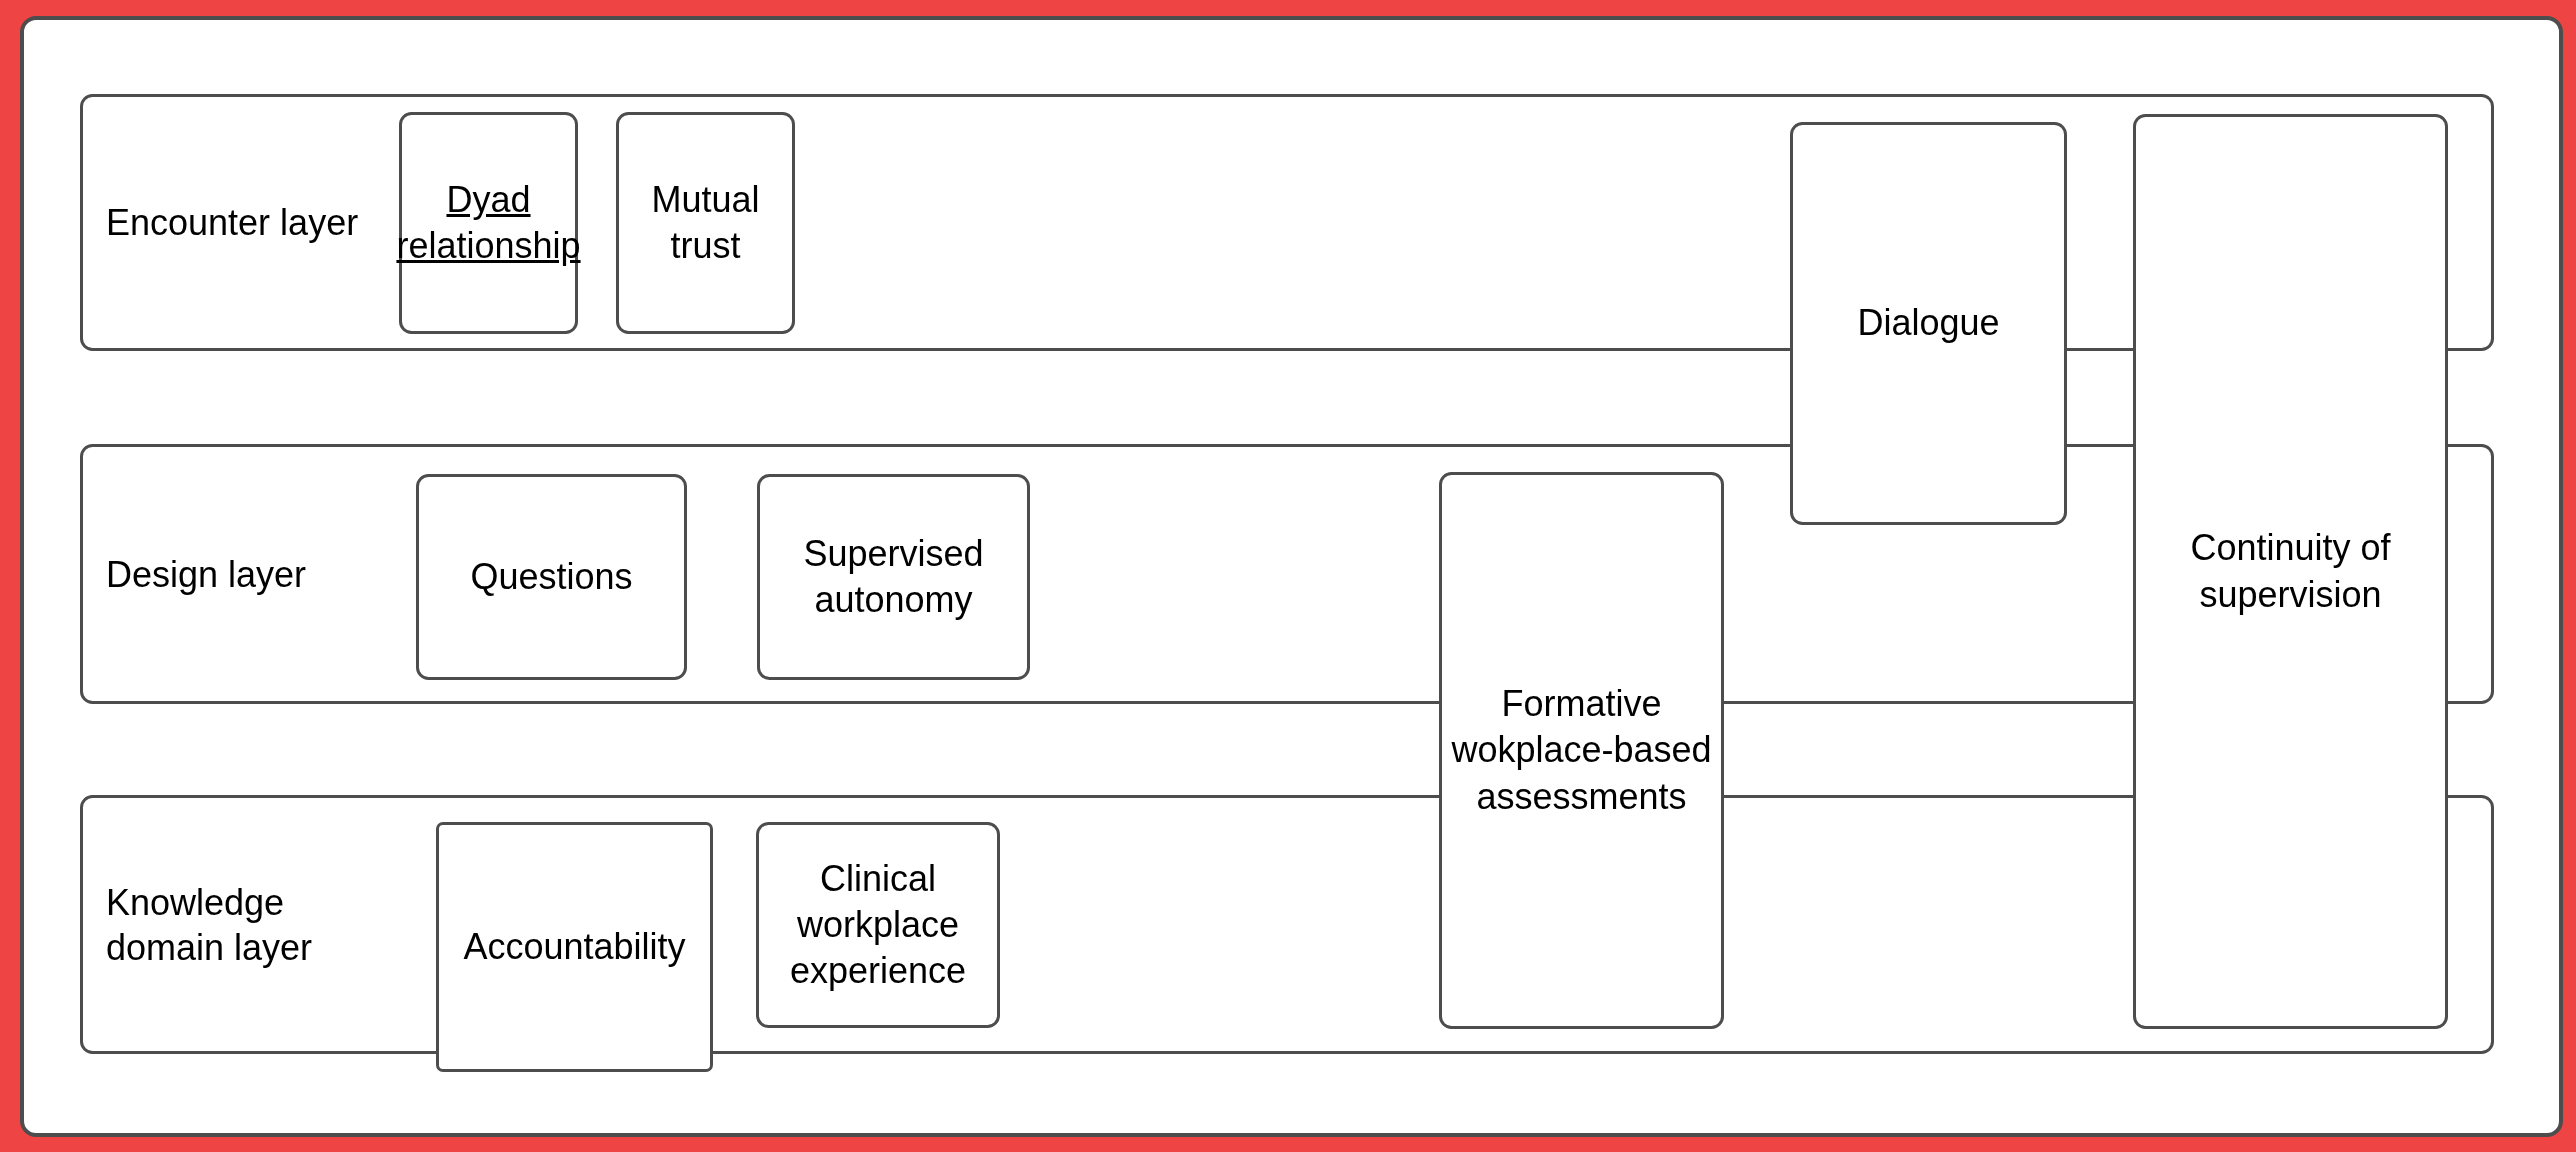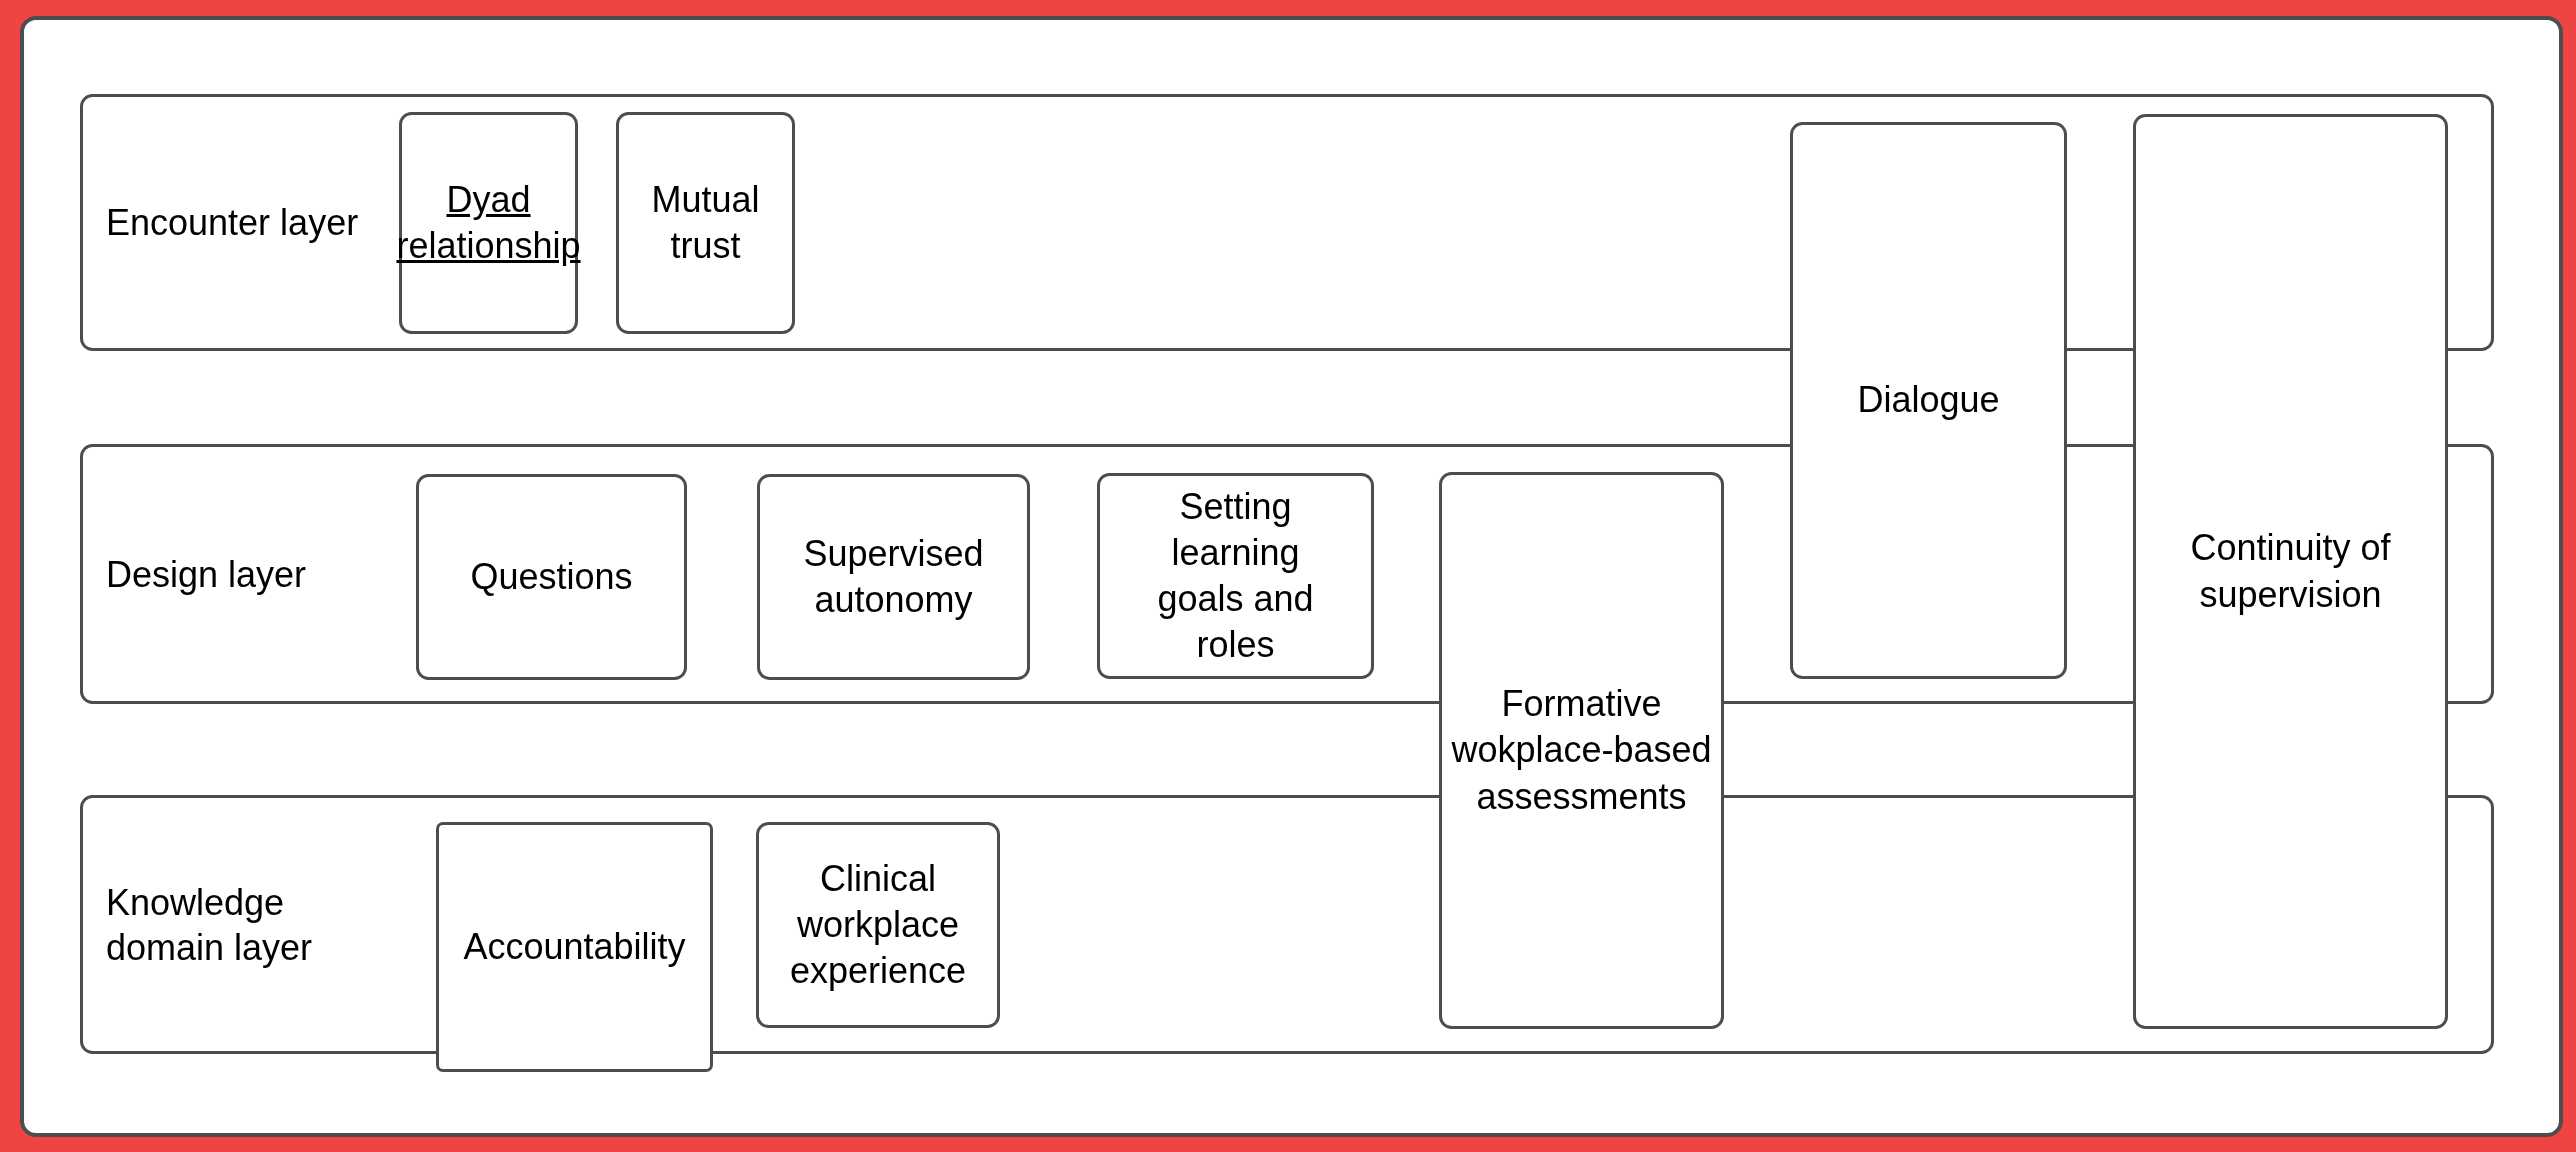--- a/index.html
+++ b/index.html
@@ -106,26 +106,20 @@
 
   <div class="node card" style="left:416px; top:474px; width:271px; height:206px;">
     <span class="card-label">Questions</span>
   </div>
 
   <div class="node card" style="left:757px; top:474px; width:273px; height:206px;">
     <span class="card-label">Supervised
 autonomy</span>
   </div>
 
-  <div class="node card" style="left:1097px; top:473px; width:277px; height:206px;">
-    <span class="card-label">Setting
-learning
-goals and
-roles</span>
-  </div>
 
   <div class="node layer-band" style="left:80px; top:795px; width:2414px; height:259px;">
     <span class="layer-label">Knowledge
 domain layer</span>
   </div>
 
   <div class="node card" style="left:436px; top:822px; width:277px; height:250px;border-radius:7px;">
     <span class="card-label">Accountability</span>
   </div>
 
@@ -134,21 +128,21 @@
 workplace
 experience</span>
   </div>
 
   <div class="node tall-card" style="left:1439px; top:472px; width:285px; height:557px;">
     <span class="card-label">Formative
 wokplace-based
 assessments</span>
   </div>
 
-  <div class="node tall-card" style="left:1790px; top:122px; width:277px; height:557px;">
+  <div class="node tall-card" style="left:1790px; top:122px; width:277px; height:403px;">
     <span class="card-label">Dialogue</span>
   </div>
 
   <div class="node tall-card" style="left:2133px; top:114px; width:315px; height:915px;">
     <span class="card-label">Continuity of
 supervision</span>
   </div>
 
 </div>
 

